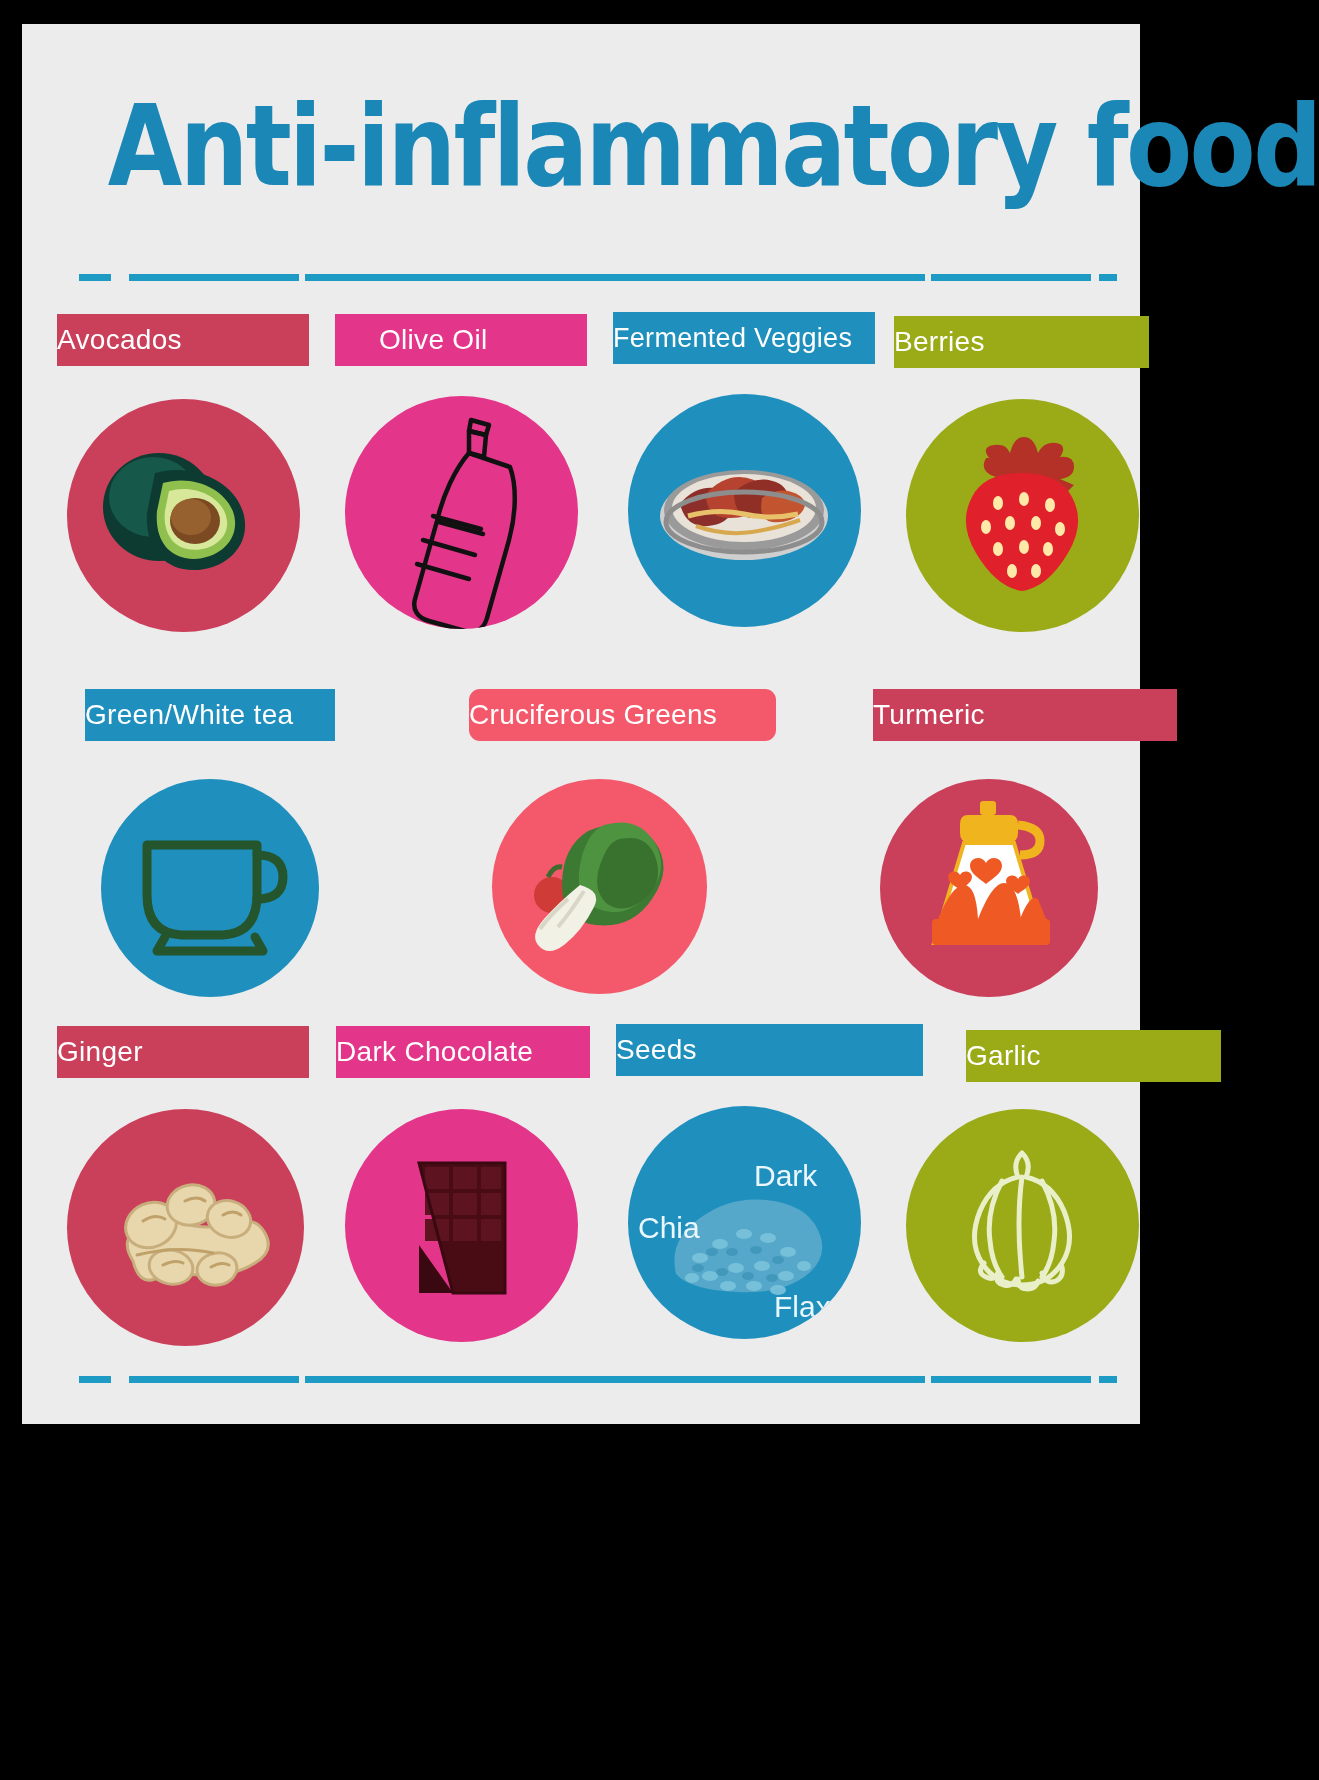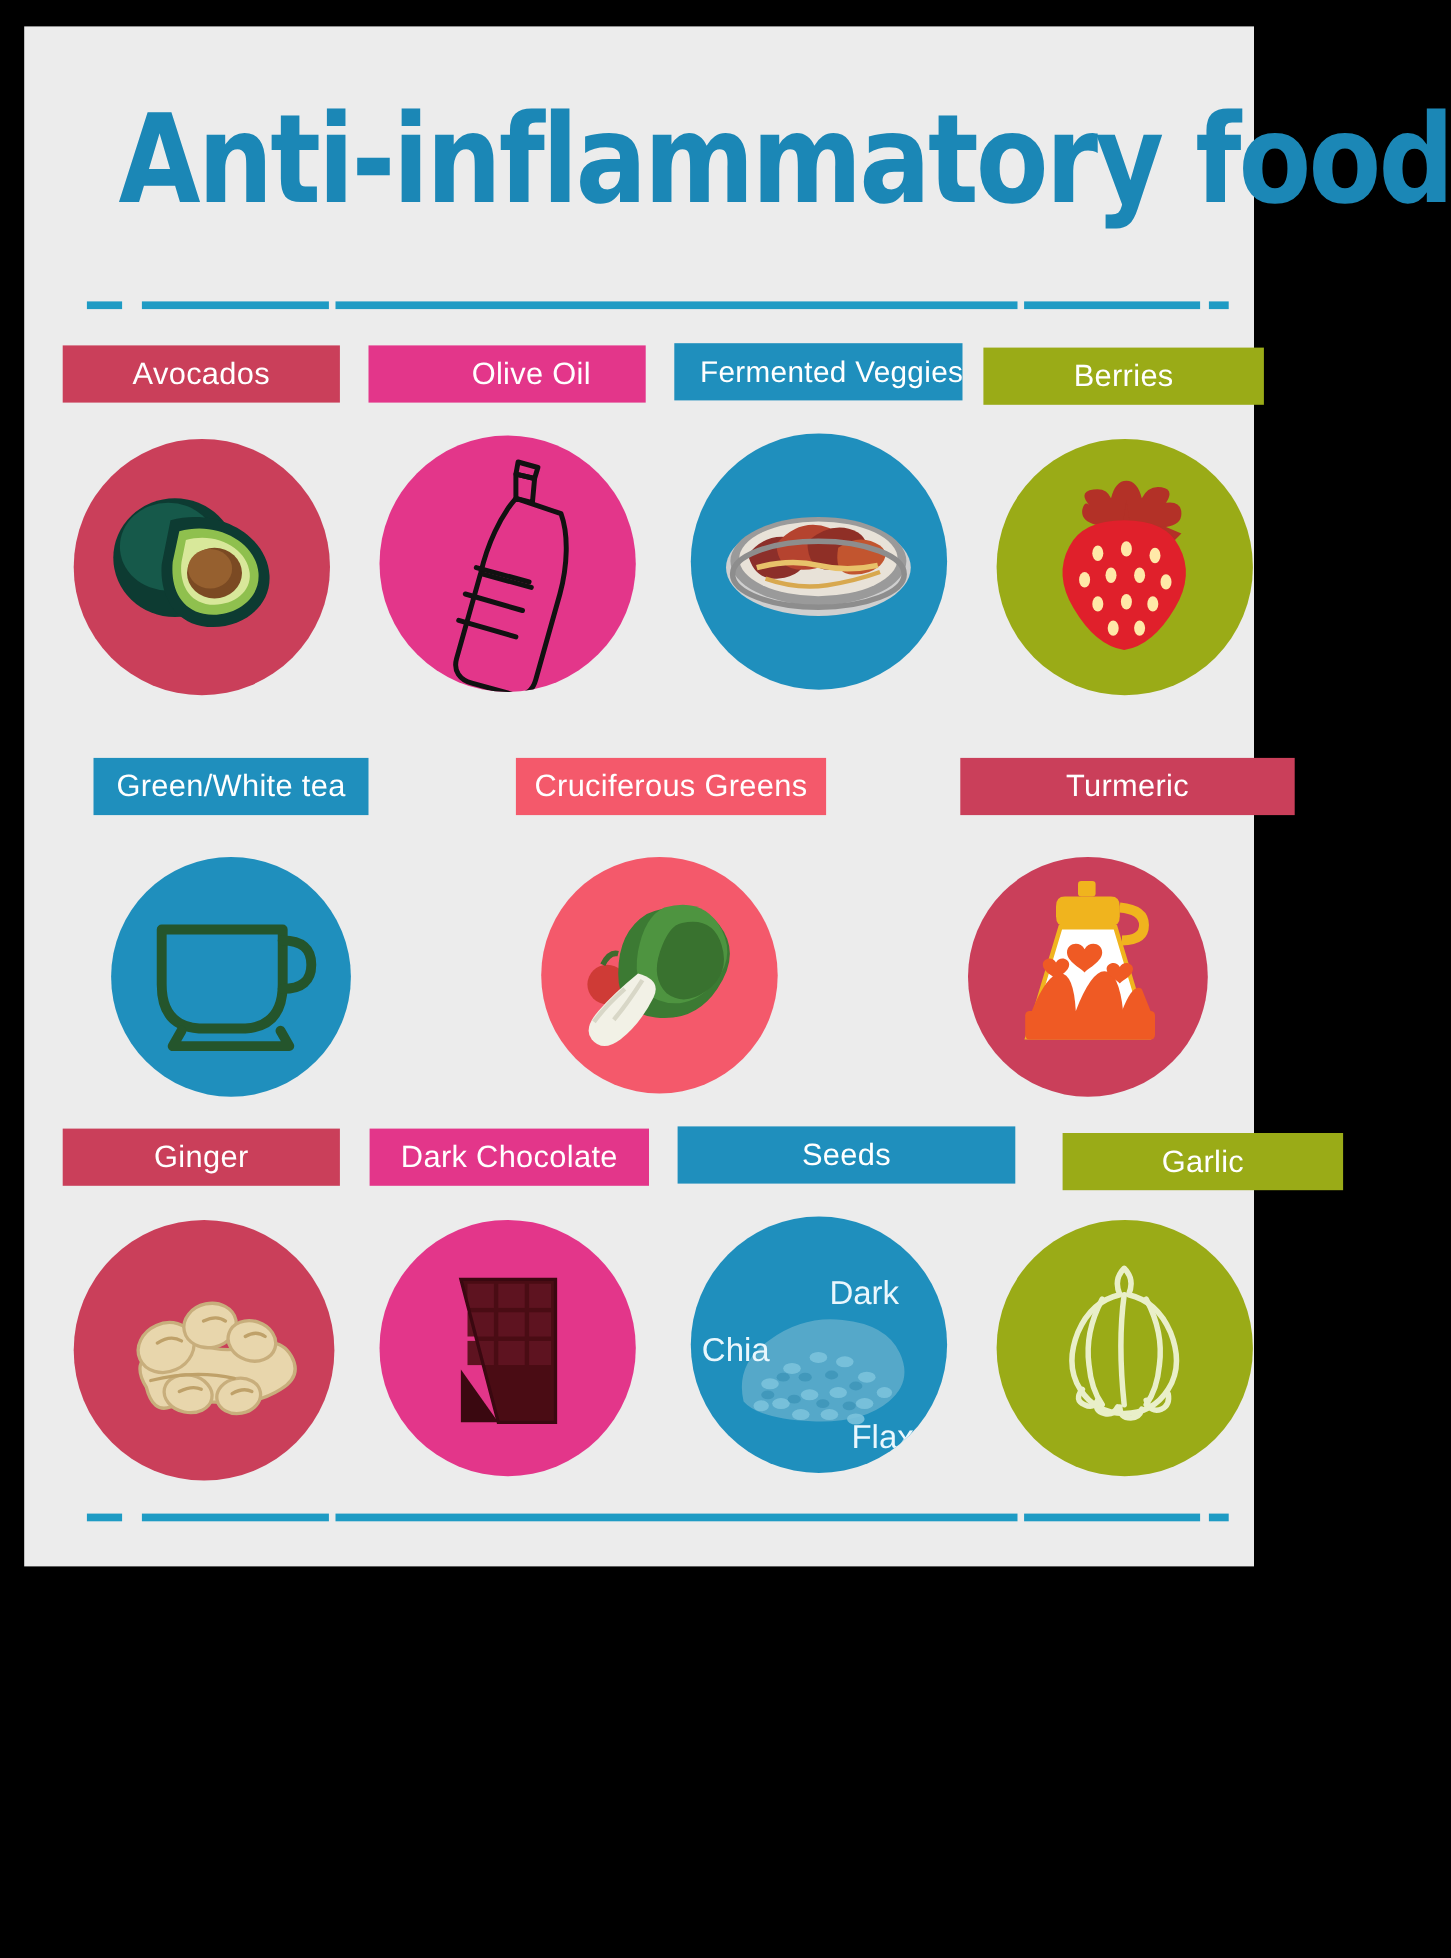--- a/index.html
+++ b/index.html
@@ -46,51 +46,51 @@
   .seg-e { left:1042px;width:18px; }
 
   
   .row { position:absolute; left:0; width:1118px; }
 
   .label {
     position:absolute;
     height:52px;
     display:flex;
     align-items:center;
-    justify-content:center;
+    justify-content:flex-start;
     color:#ffffff;
     font-size:28px;
     font-weight:300;
     letter-spacing:0.3px;
     white-space:nowrap;
     font-family:"Liberation Sans", sans-serif;
   }
 
   .circle {
     position:absolute;
     border-radius:50%;
     overflow:hidden;
   }
 
   
   .r1 { top:290px; height:350px; }
   .lbl-avocado   { left:35px;  top:0px; width:252px; }
   .lbl-oliveoil  { left:313px; top:0px; width:252px;padding-left:44px; }
-  .lbl-fermented { left:591px; top:-2px; width:262px; font-size:27px;padding-left:24px; }
+  .lbl-fermented { left:591px; top:-2px; width:262px; font-size:27px; }
   .lbl-berries   { left:872px; top:2px; width:255px; }
 
   .cir-avocado   { left:45px;  top:85px; width:233px; height:233px; background:#ca3f5a; }
   .cir-oliveoil  { left:323px; top:82px; width:233px; height:233px; background:#e3368a; }
   .cir-fermented { left:606px; top:80px; width:233px; height:233px; background:#1f8fbd; }
   .cir-berries   { left:884px; top:85px; width:233px; height:233px; background:#9aab17; }
 
   
   .r2 { top:640px; height:380px; }
   .lbl-tea         { left:63px;  top:25px; width:250px; }
-  .lbl-cruciferous { left:447px; top:25px; width:282px; }
+  .lbl-cruciferous { left:447px; top:25px; width:307px;border-radius:11px; }
   .lbl-turmeric    { left:851px; top:25px; width:304px; }
 
   .cir-tea         { left:79px;  top:115px; width:218px; height:218px; background:#1f8fbd; }
   .cir-cruciferous { left:470px; top:115px; width:215px; height:215px; background:#f4596b; }
   .cir-turmeric    { left:858px; top:115px; width:218px; height:218px; background:#ca3f5a; }
 
   
   .r3 { top:1000px; height:360px; }
   .lbl-ginger    { left:35px;  top:2px;  width:252px; }
   .lbl-chocolate { left:314px; top:2px;  width:254px; }

